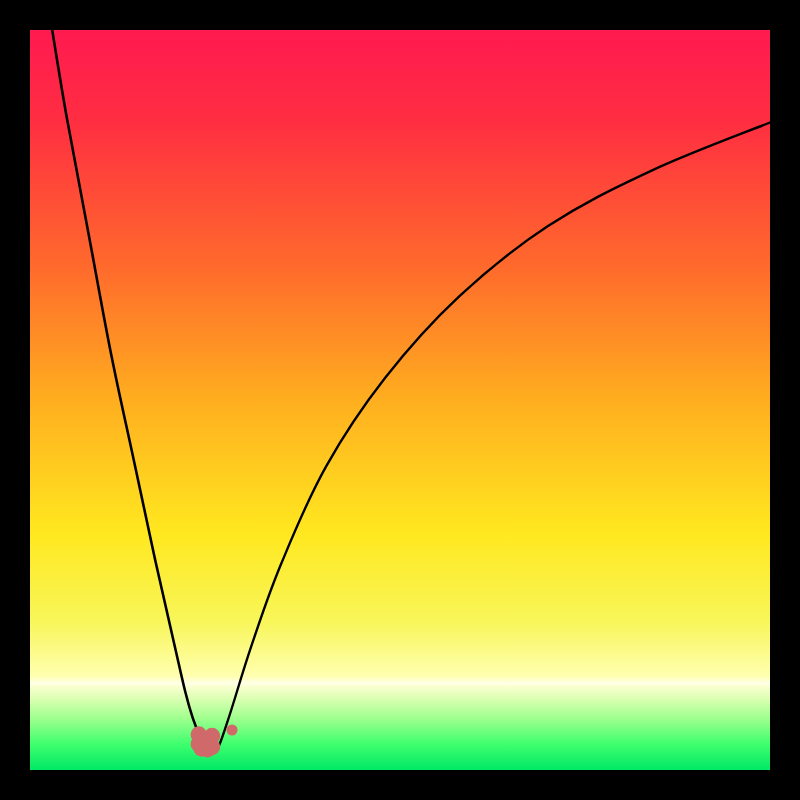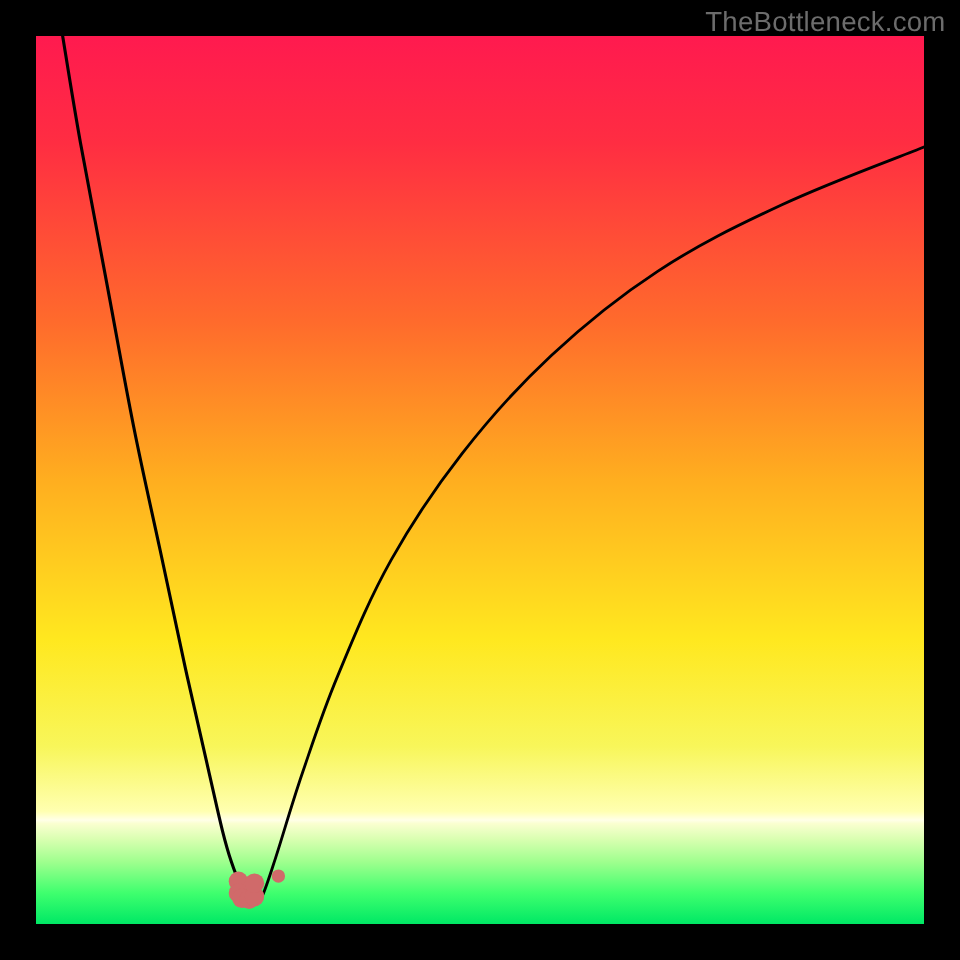--- a/index.html
+++ b/index.html
@@ -79,14 +79,13 @@
           <circle cx="23.2" cy="97.1" r="1.1" fill="#d06a6a"></circle>
           <circle cx="24" cy="97.2" r="1.1" fill="#d06a6a"></circle>
           <circle cx="24.6" cy="96.9" r="1.1" fill="#d06a6a"></circle>
           <circle cx="24.6" cy="95.4" r="1.1" fill="#d06a6a"></circle>
           <circle cx="27.3" cy="94.6" r="0.75" fill="#d06a6a"></circle>
         </g>
     </svg>
 
   </div>
 
-  <div class="watermark">TheBottleneck.com</div>
 </div>
 
 </body></html>

